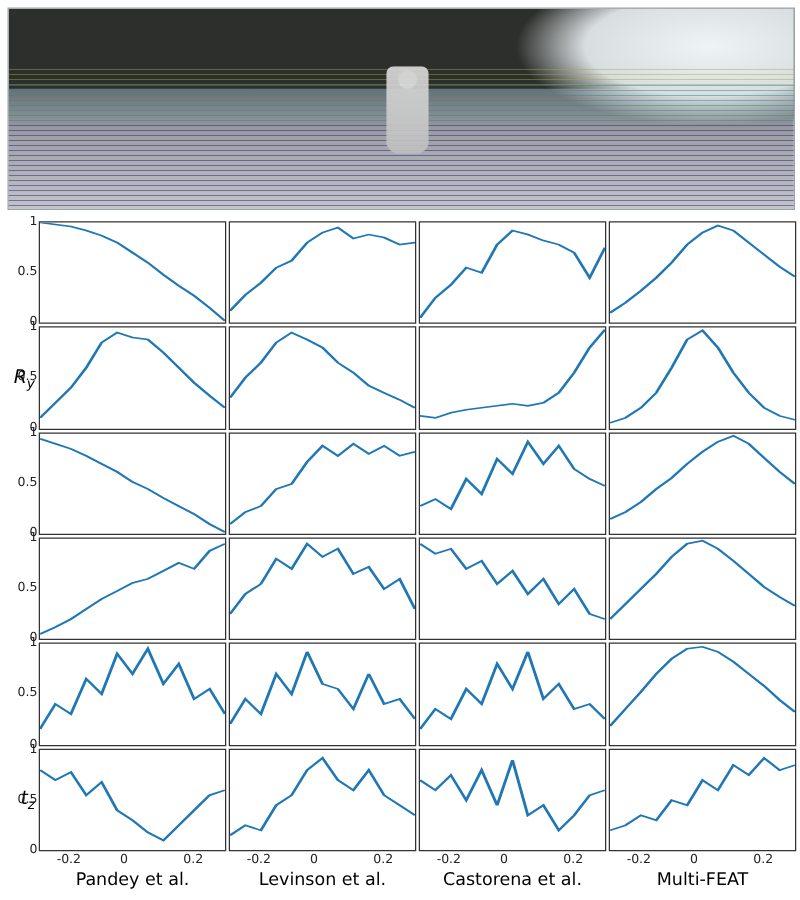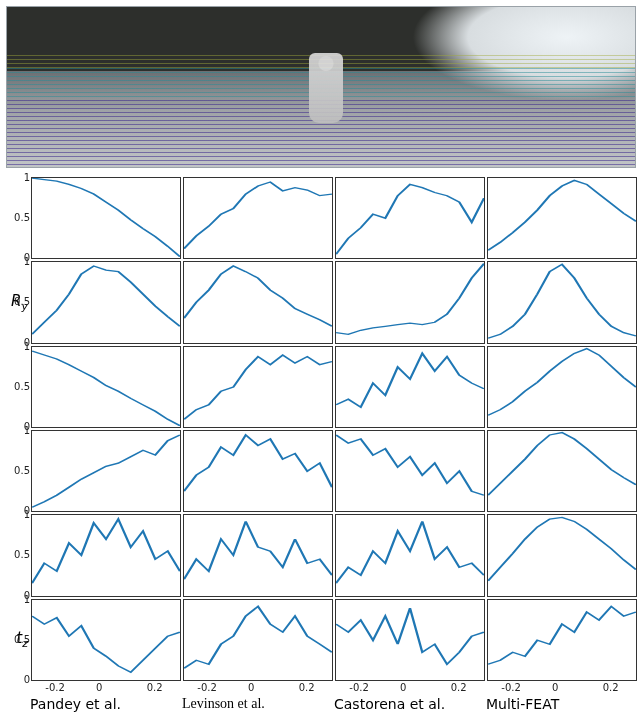--- a/index.html
+++ b/index.html
@@ -39,21 +39,21 @@
   .ylab span{transform:rotate(-0deg);white-space:nowrap}
   .ylab .metric{font-style:italic}
   .ylab sub{font-size:11px;font-style:italic}
   .cell{border:1px solid #333;position:relative;margin:1px 1px}
   .cell svg{position:absolute;inset:0;width:100%;height:100%}
   .cell .yticks{position:absolute;left:-24px;top:0;bottom:0;width:22px;font-size:10px;color:#222;display:none}
   .row-first .yticks{display:block} 
   .yticks div{position:absolute;right:0}
   .xt-row .xt{font-size:10px;text-align:center;color:#222;position:relative}
   .xt span{position:absolute}
-  .collab-row .collab{font-size:14px;}
+  .collab-row .collab{font-size:14px;text-align:center}
   .line{fill:none;stroke:#1f77b4;stroke-width:1.6}
 </style>
 </head>
 <body>
 
 <div class="figure">
 
   <div class="lidar-img" title="Camera image with projected LiDAR scan lines (KITTI-style street scene, motorcyclist in center, trees left, houses right)">
     <div class="scanlines far"></div>
     <div class="scanlines mid"></div>
@@ -235,18 +235,18 @@
         <span style="left: calc(50% - 10px); top: 0px;">0</span>
         <span style="left: calc(83.3333% - 10px); top: 0px;">0.2</span>
       </div>
       <div class="xt" style="grid-area: 7 / 5; position: relative;">
         <span style="left: calc(16.6667% - 10px); top: 0px;">-0.2</span>
         <span style="left: calc(50% - 10px); top: 0px;">0</span>
         <span style="left: calc(83.3333% - 10px); top: 0px;">0.2</span>
       </div>
       <div style="grid-area: 8 / 1;"></div>
       <div class="collab" style="grid-area: 8 / 2;">Pandey et al.</div>
-      <div class="collab" style="grid-area: 8 / 3; font-family: Liberation Serif, serif;">Levinson et al.</div>
+      <div class="collab" style="grid-area: 8 / 3;">Levinson et al.</div>
       <div class="collab" style="grid-area: 8 / 4;">Castorena et al.</div>
       <div class="collab" style="grid-area: 8 / 5;">Multi-FEAT</div>
     </div>
 
 </div>
 
 </body></html>

